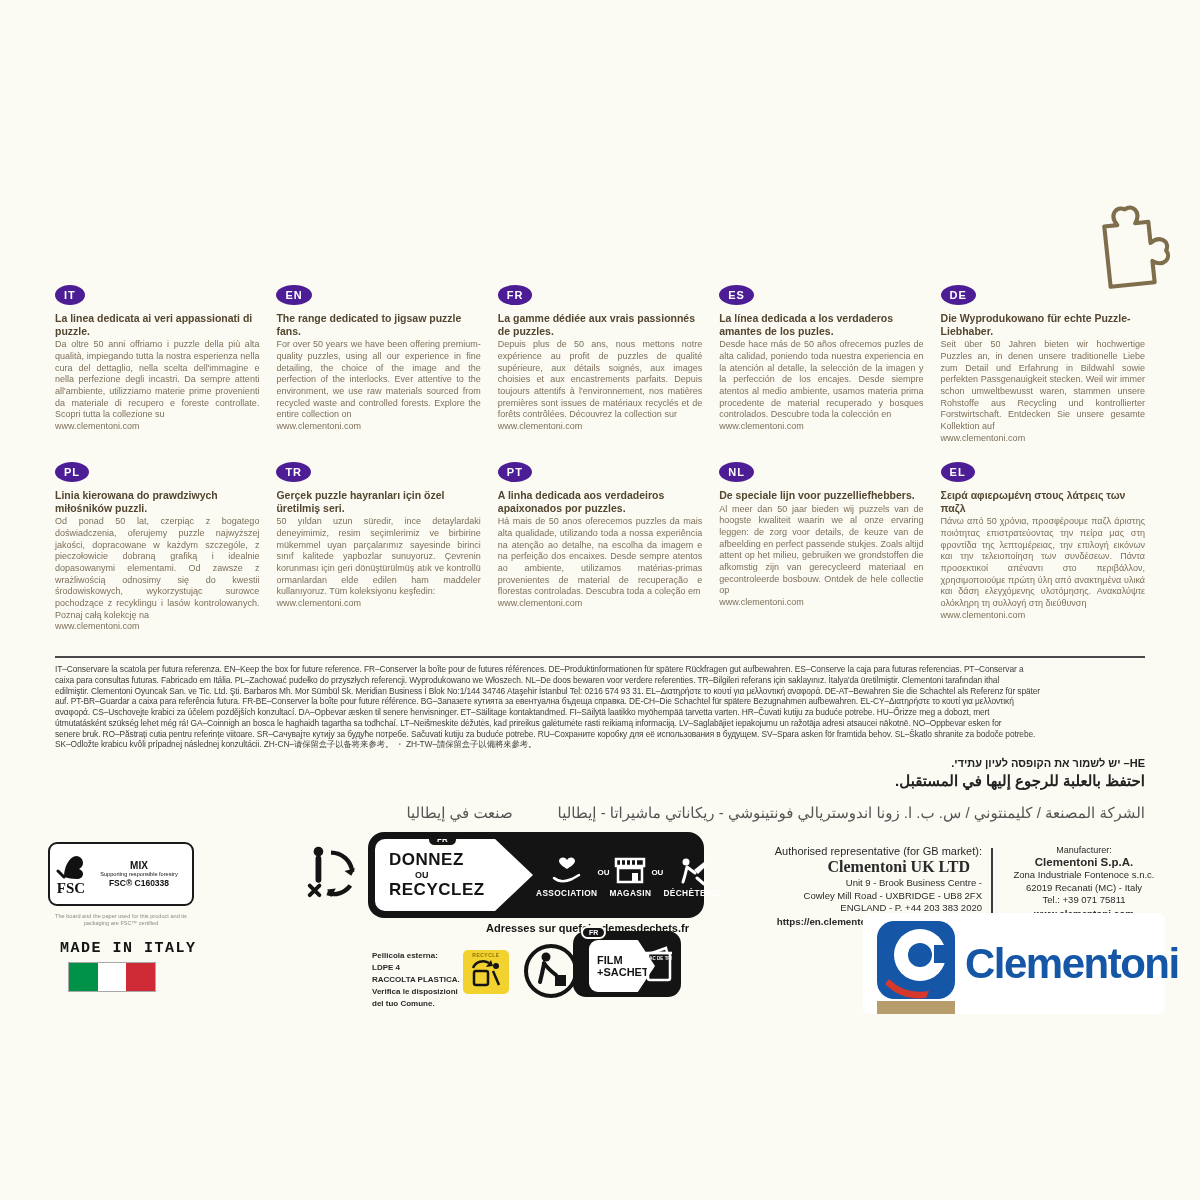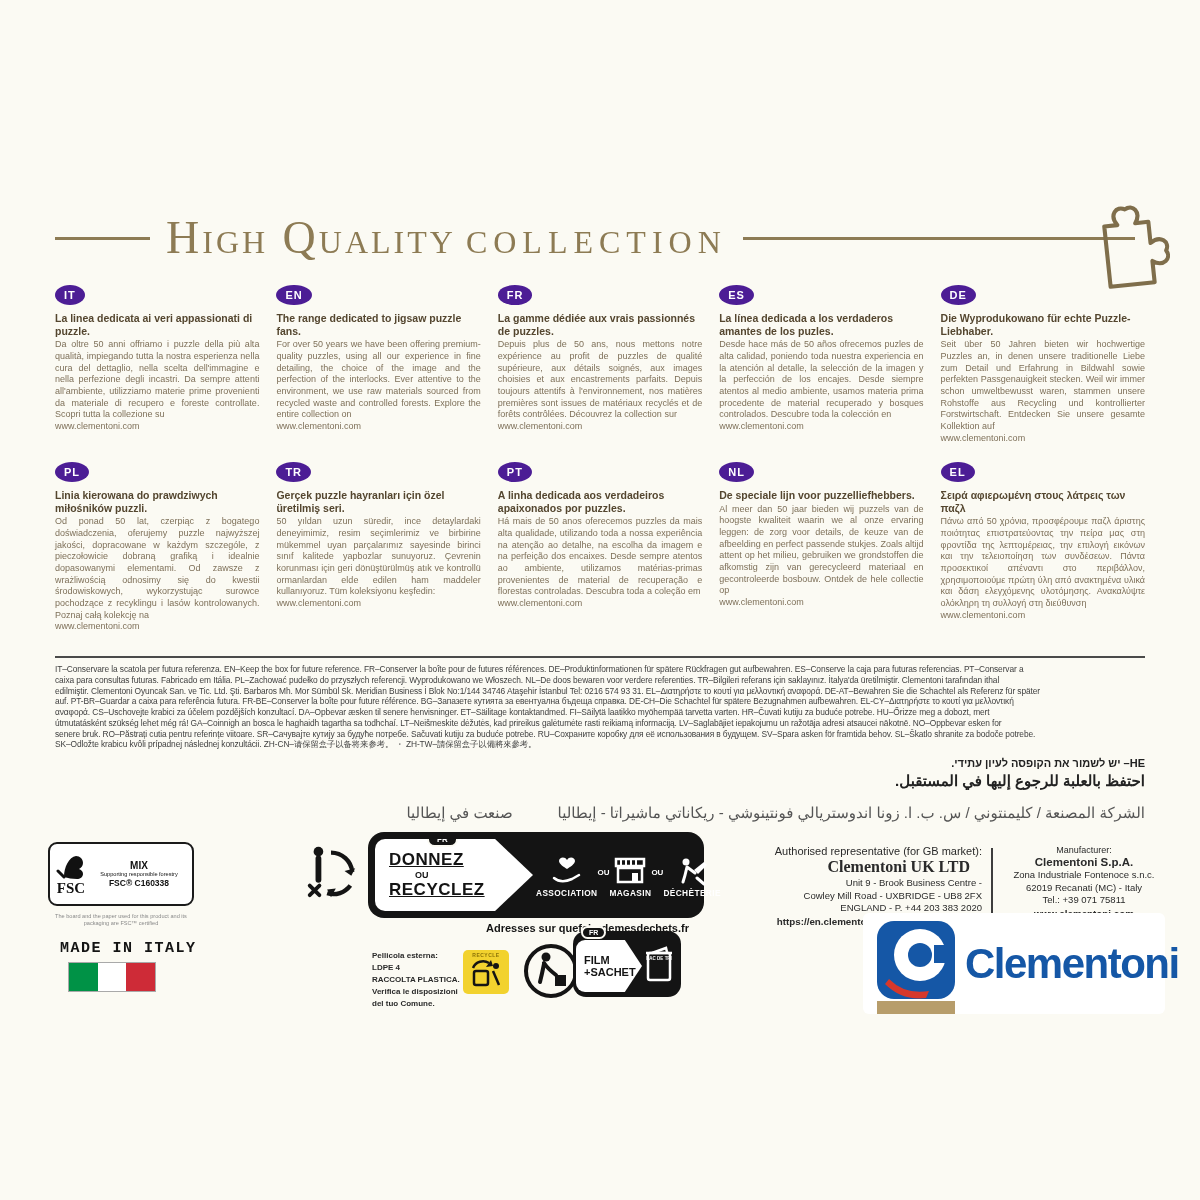--- a/index.html
+++ b/index.html
@@ -46,21 +46,21 @@
   #made-italy{position:absolute;left:60px;top:940px;font-weight:bold;font-size:15px;letter-spacing:1.5px;color:#141414;font-family:Liberation Mono, monospace;}
   #italy-flag{position:absolute;left:68px;top:962px;width:88px;height:30px;display:flex;border:1px solid #a9a9a9;box-sizing:border-box;}
   #italy-flag div{flex:1;}
 
   
   #triman{position:absolute;left:302px;top:843px;width:58px;height:58px;}
   #donate-banner{position:absolute;left:368px;top:832px;width:336px;height:86px;background:#141414;border-radius:16px;}
   #donate-white{position:absolute;left:7px;top:7px;bottom:7px;width:158px;background:#fff;
                 clip-path:polygon(0 0,76% 0,100% 50%,76% 100%,0 100%);border-radius:10px 0 0 10px;
                 display:flex;flex-direction:column;justify-content:center;padding-left:14px;box-sizing:border-box;}
-  #donate-white .l1,#donate-white .l3{font-weight:bold;font-size:17px;color:#141414;letter-spacing:0.5px;line-height:1.05;text-decoration:underline;}
+  #donate-white .l1,#donate-white .l3{font-weight:bold;font-size:17px;color:#141414;letter-spacing:0.5px;line-height:1.05;}
   #donate-white .l2{font-weight:bold;font-size:9px;color:#141414;margin:1px 0 1px 26px;}
   #donate-fr{position:absolute;left:52px;top:-7px;background:#141414;color:#fff;font-weight:bold;font-size:8px;
              padding:1px 8px;border-radius:9px;border:2px solid #fbfaf3;}
   #donate-options{position:absolute;left:168px;right:10px;top:6px;bottom:6px;display:flex;align-items:center;justify-content:space-between;}
   .opt{display:flex;flex-direction:column;align-items:center;color:#fff;}
   .opt .opt-icon{height:34px;display:flex;align-items:flex-end;}
   .opt .opt-label{font-weight:bold;font-size:8.3px;letter-spacing:0.4px;margin-top:2px;}
   .opt-sep{color:#fff;font-weight:bold;font-size:8px;align-self:center;margin-top:-6px;}
   #donate-address{position:absolute;left:470px;top:922px;width:235px;text-align:center;font-weight:bold;font-size:11px;color:#141414;}
 
@@ -79,43 +79,38 @@
 
   
   #pellicola{position:absolute;left:372px;top:950px;width:108px;font-weight:bold;font-size:8px;color:#2a2a2a;line-height:1.5;}
   #recycle-yellow{position:absolute;left:463px;top:950px;width:46px;height:44px;background:#f2d22e;border-radius:5px;
                   display:flex;flex-direction:column;align-items:center;justify-content:flex-start;overflow:hidden;}
   #recycle-yellow .ry-txt{font-weight:bold;font-size:5px;color:#8c7408;letter-spacing:0.5px;margin-top:2px;}
   #tidyman{position:absolute;left:522px;top:942px;width:58px;height:58px;}
   #film-label{position:absolute;left:573px;top:931px;width:108px;height:66px;background:#141414;border-radius:13px;}
   #film-fr{position:absolute;left:8px;top:-5px;background:#141414;color:#fff;font-weight:bold;font-size:7px;
            padding:1px 6px;border-radius:8px;border:2px solid #fbfaf3;}
-  #film-white{position:absolute;left:3px;top:9px;bottom:5px;width:66px;background:#fff;
+  #film-white{position:absolute;left:16px;top:9px;bottom:5px;width:66px;background:#fff;
               clip-path:polygon(0 0,74% 0,100% 50%,74% 100%,0 100%);border-radius:9px 0 0 9px;
               display:flex;flex-direction:column;justify-content:center;padding-left:8px;box-sizing:border-box;}
   #film-white .f1,#film-white .f2{font-weight:bold;font-size:11px;color:#141414;line-height:1.1;}
   #film-bin{position:absolute;right:7px;top:14px;width:30px;height:38px;}
   #film-bin .bin-txt{position:absolute;left:0;right:0;top:12px;text-align:center;color:#fff;font-weight:bold;font-size:4.5px;line-height:1.1;}
 
   
   #brand{position:absolute;left:863px;top:913px;width:302px;height:101px;background:#ffffff;border-radius:6px;text-align:center;}
   #brand-icon{position:absolute;left:14px;top:8px;width:78px;height:78px;background:#1557a6;border-radius:17px;overflow:hidden;}
   #brand-tan{position:absolute;left:14px;top:88px;width:78px;height:13px;background:#b79d6b;}
   #brand-word{position:absolute;left:102px;top:27px;font-weight:bold;font-size:42px;color:#1557a6;letter-spacing:-1.5px;}
 </style>
 </head>
 <body>
 
 <div id="page">
 
-  <div id="header">
-    <span class="hrule left"></span>
-    <h1 id="title"><span>High Quality</span><span class="sub">collection</span></h1>
-    <span class="hrule right"></span>
-  </div>
   <svg id="puzzle-icon" viewBox="0 0 100 120">
     <g transform="rotate(-6 50 60)">
       <path d="M22 38 h16 c-9 -13 1 -24 11 -18 c10 -6 20 5 11 18 h16 v26 c13 -9 24 1 18 11 c6 10 -5 20 -18 11 v26 h-54 z" fill="none" stroke="#7f6e4b" stroke-width="5" stroke-linejoin="round"></path>
     </g>
   </svg>
 
   <div id="languages-grid">
     <div class="lang-section">
       <span class="lang-badge">IT</span>
       <div class="lang-heading">La linea dedicata ai veri appassionati di puzzle.</div>

